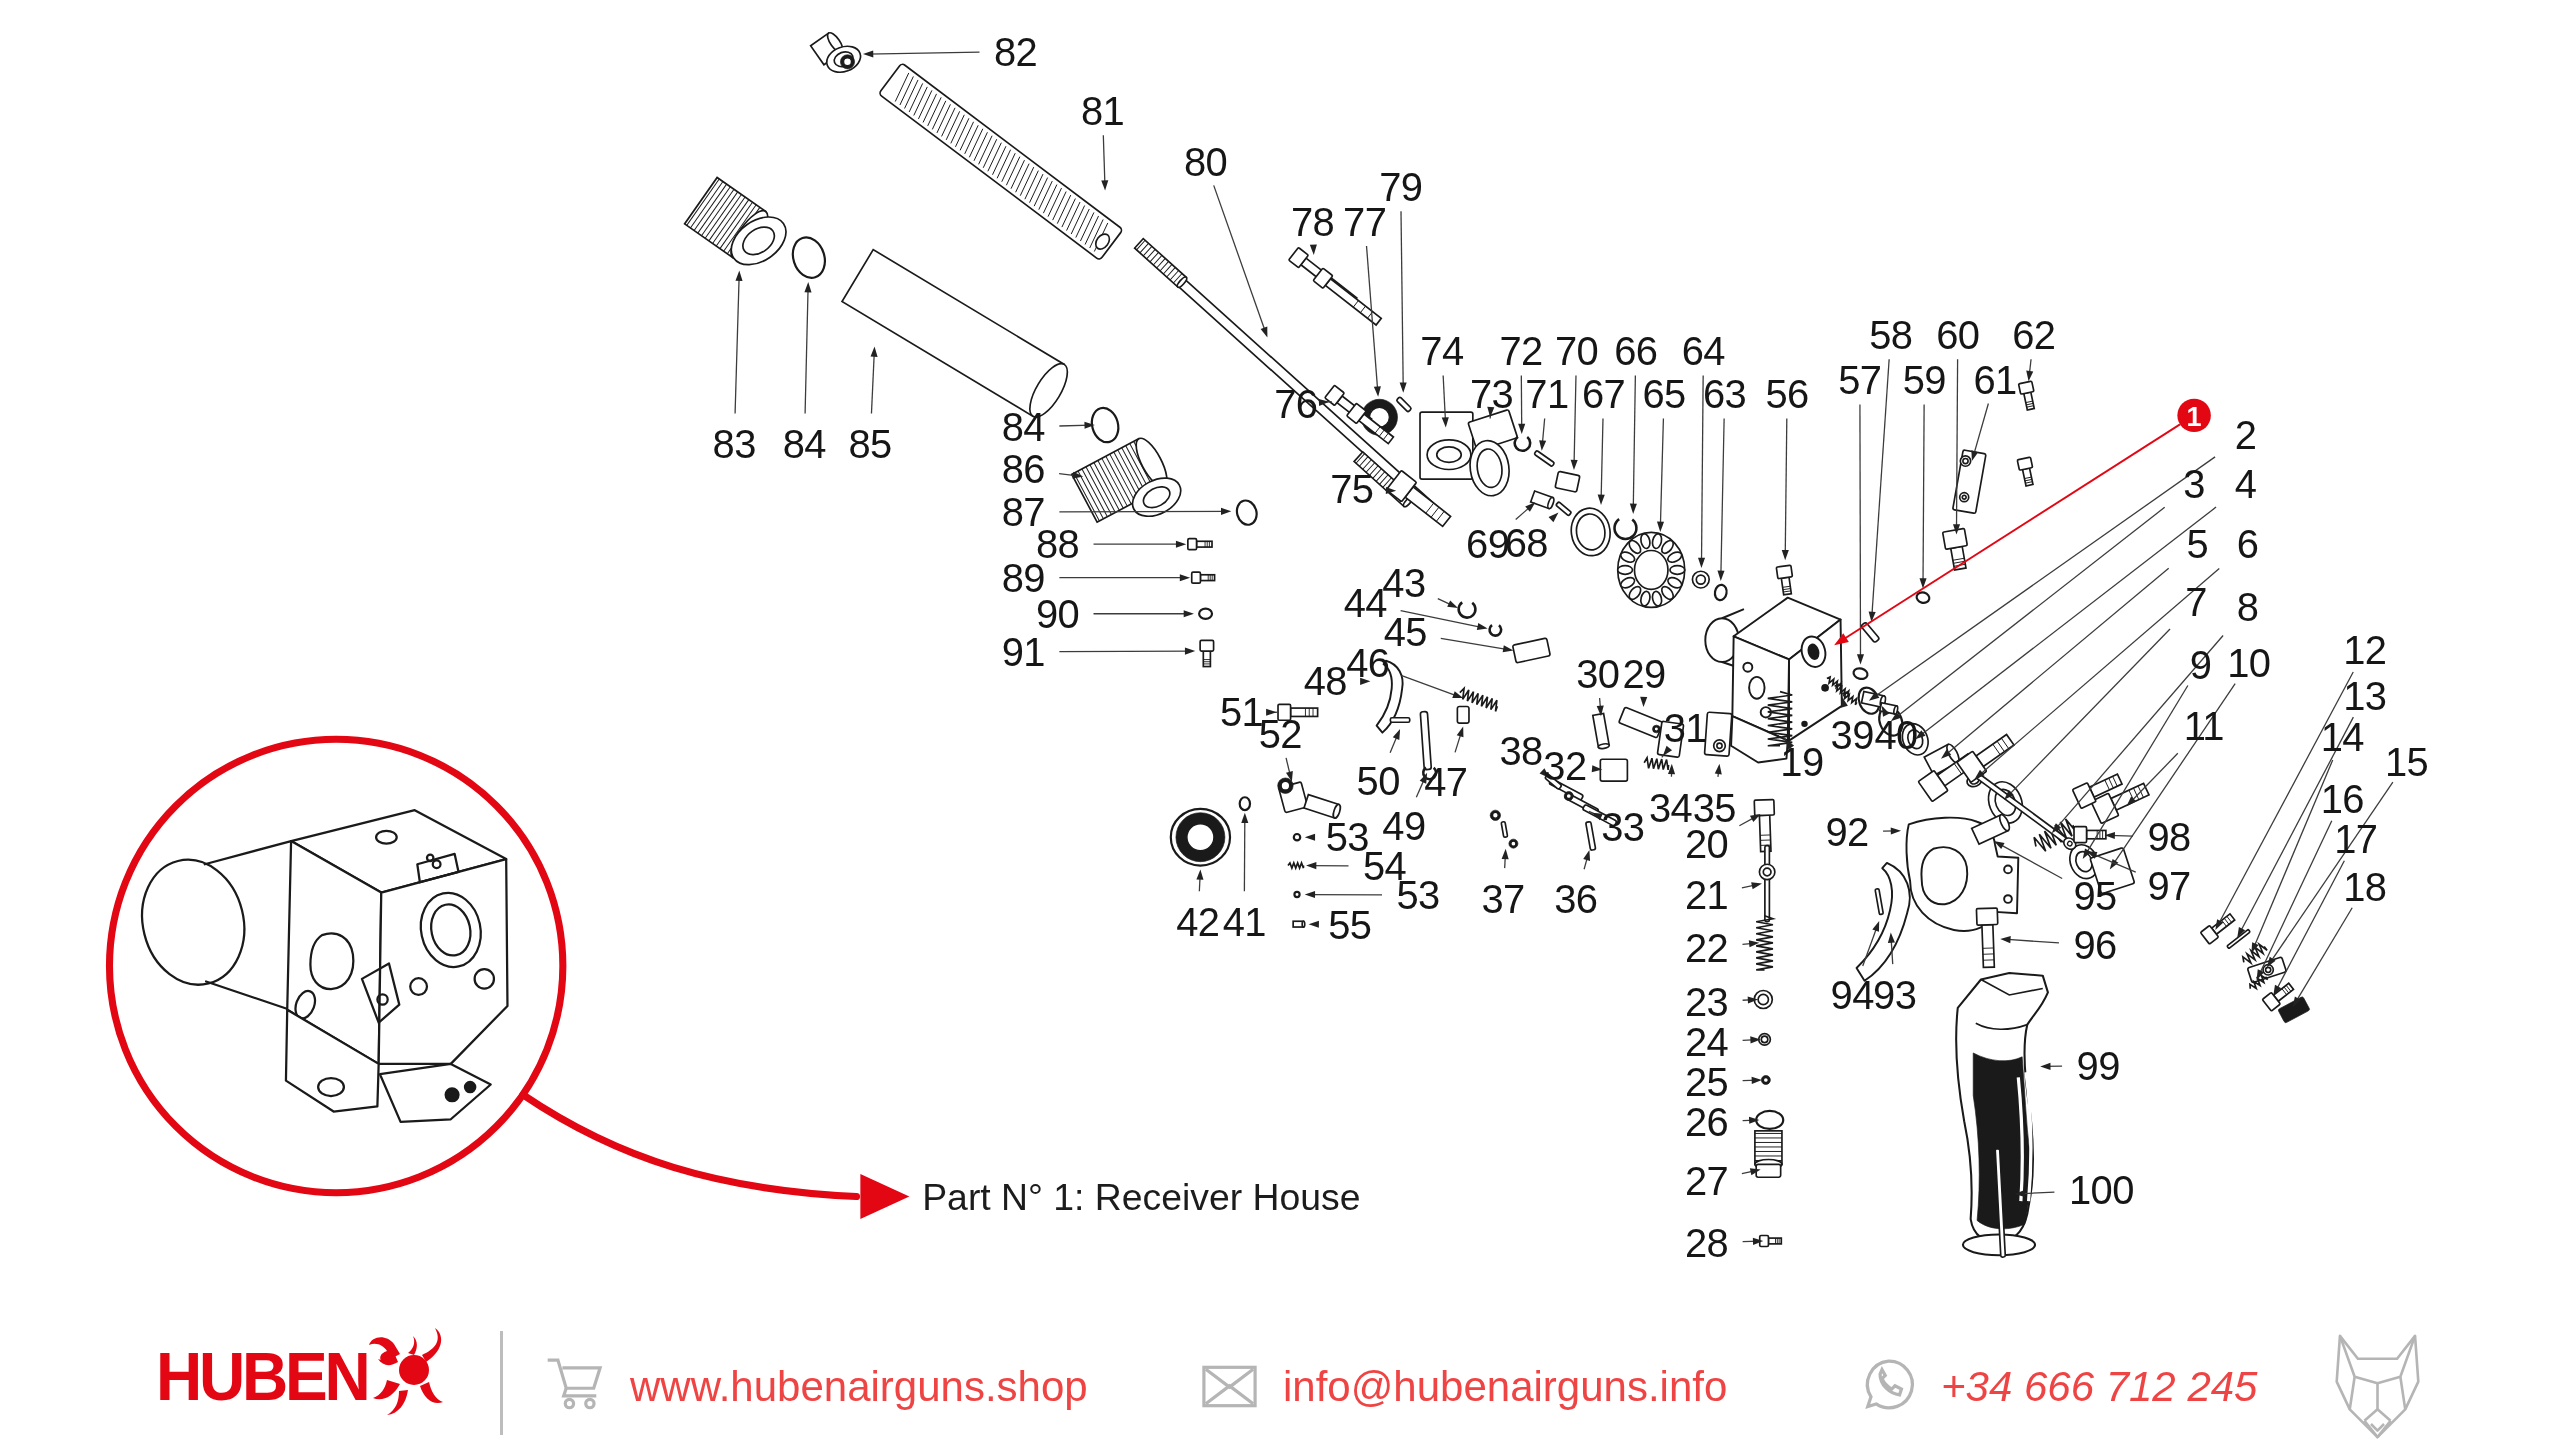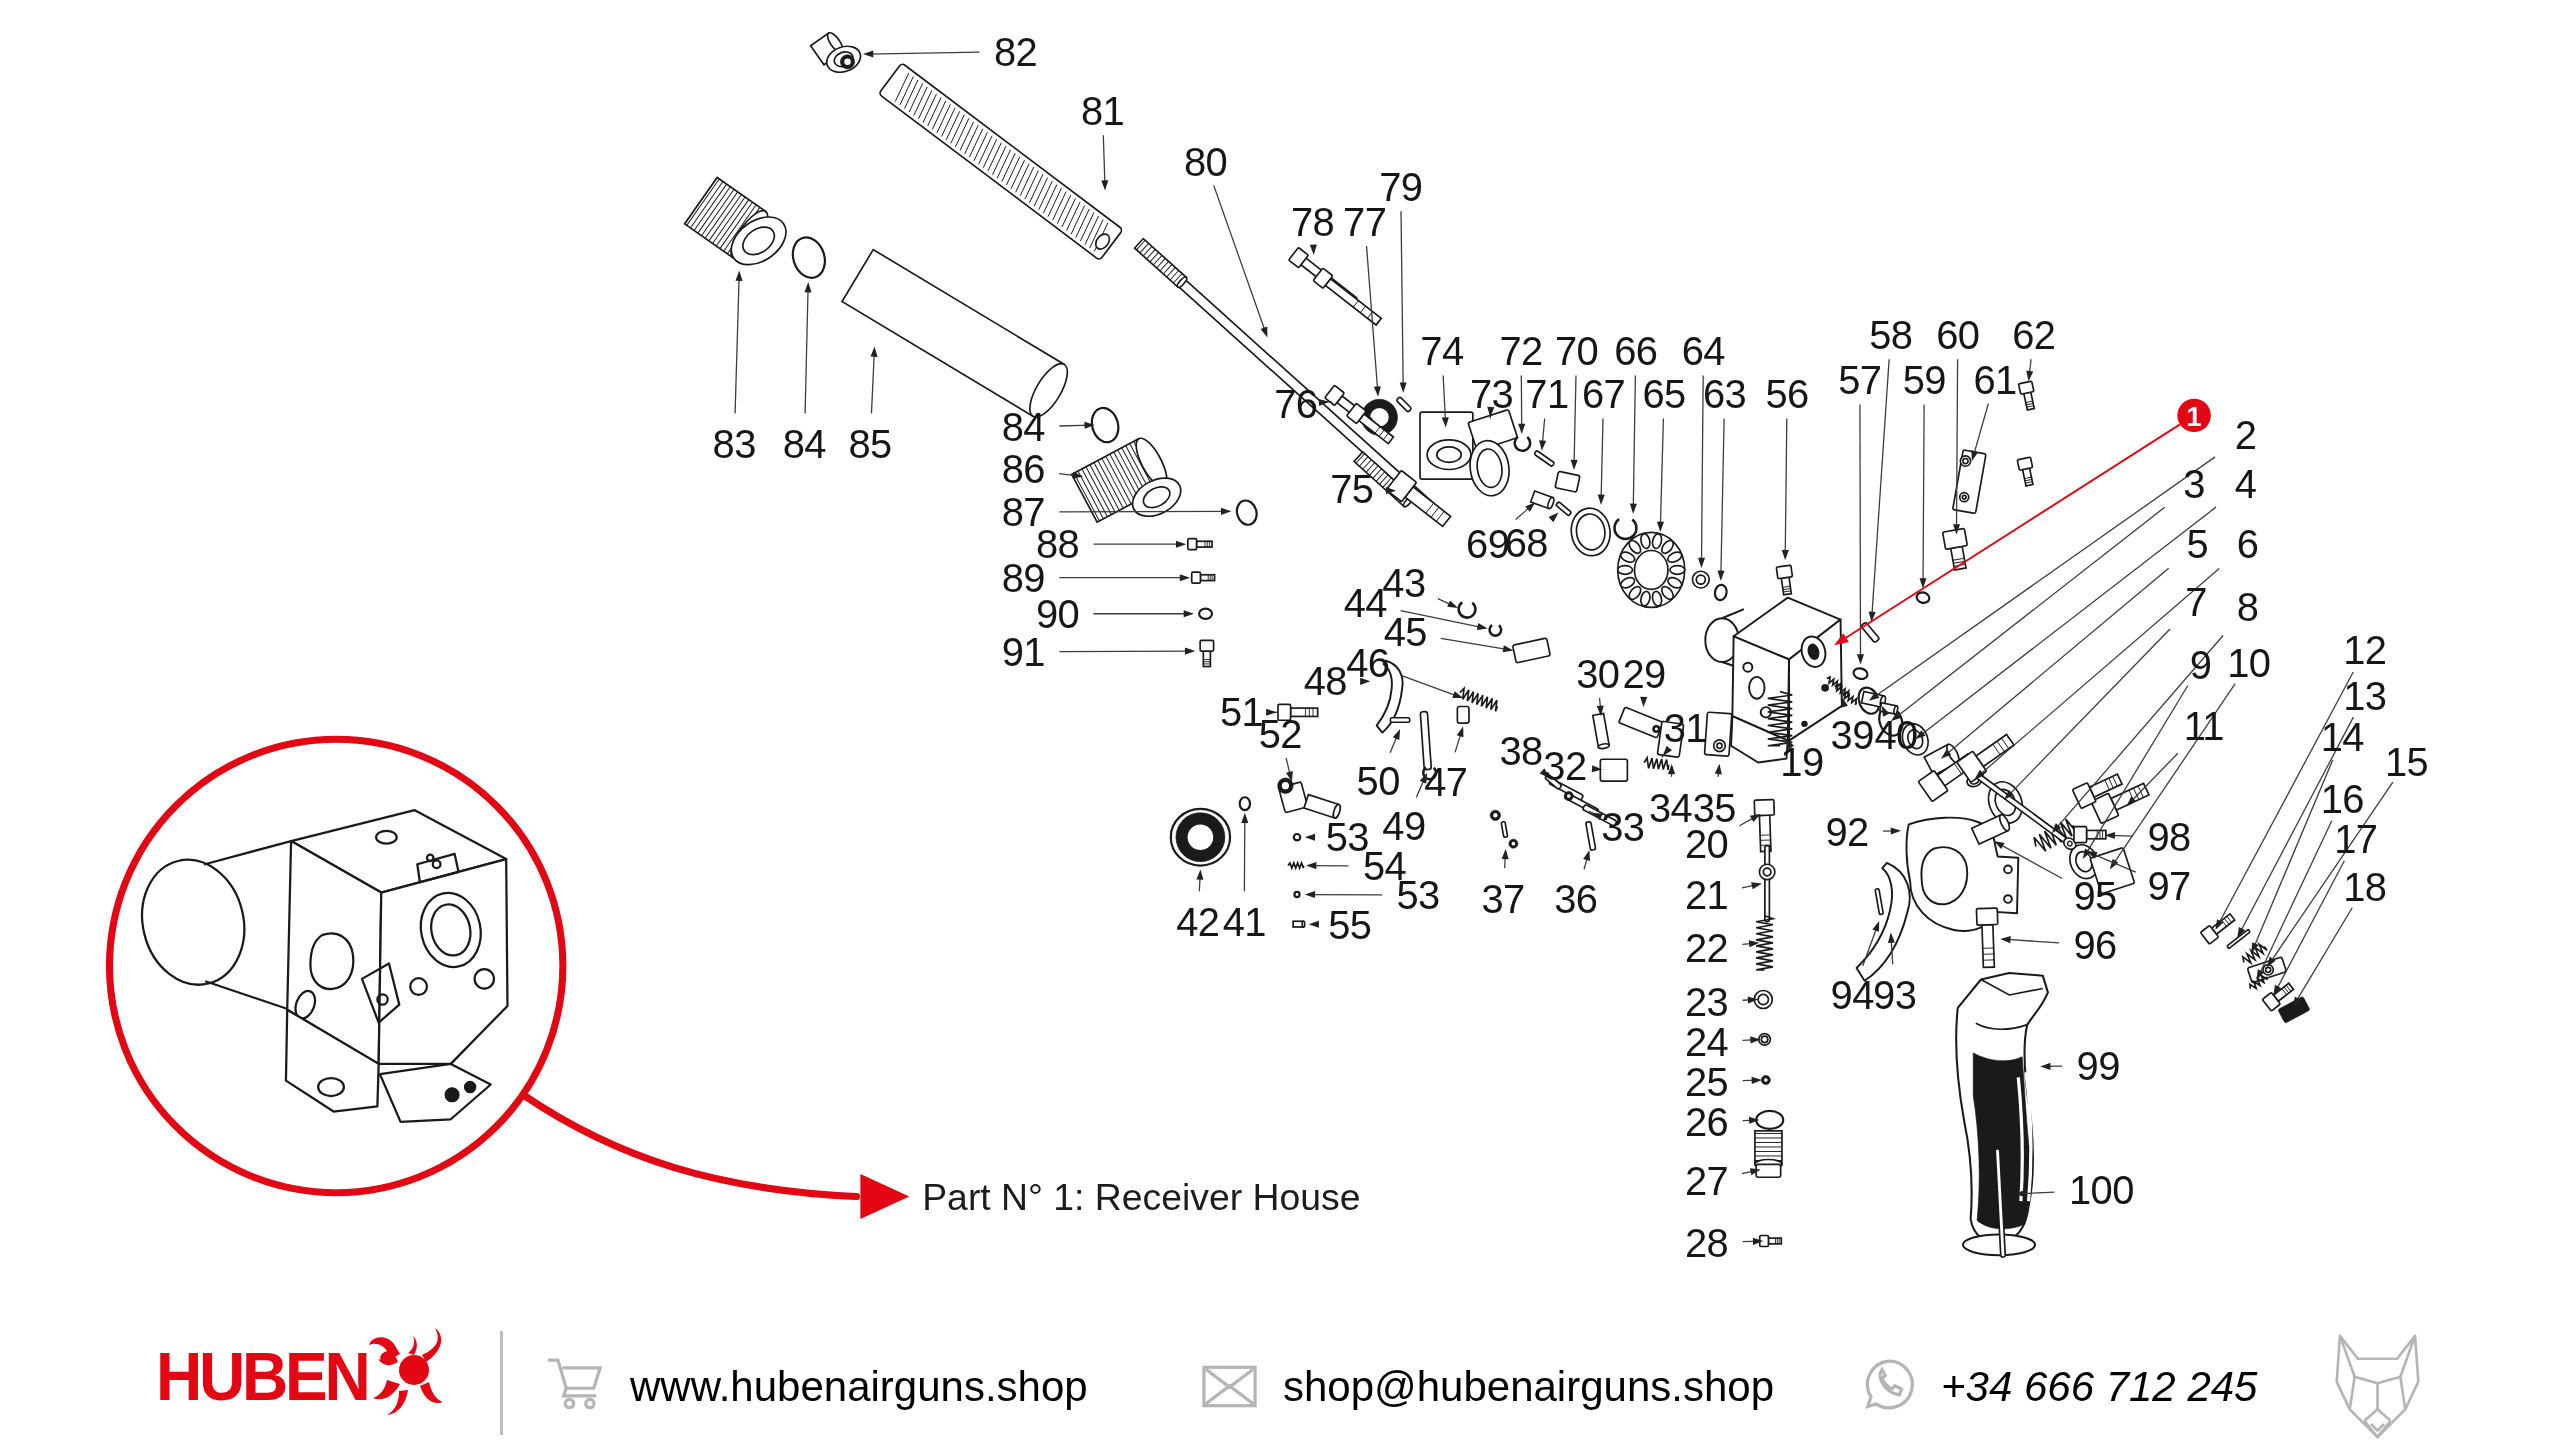--- a/index.html
+++ b/index.html
@@ -1,19 +1,19 @@
 <!DOCTYPE html>
 <html style="font-size:10.3px"><head>
 <meta charset="utf-8">
 <style>
   html,body{margin:0;padding:0;background:#ffffff;}
   #stage{position:relative;width:2576px;height:1449px;background:#ffffff;overflow:hidden;
          font-family:"Liberation Sans",sans-serif;}
   #diagram{position:absolute;left:0;top:0;}
-  .ft{position:absolute;color:#000000;font-size:42px;white-space:nowrap;letter-spacing:0px;}
+  .ft{position:absolute;color:#ef4444;font-size:42px;white-space:nowrap;letter-spacing:0px;}
   .brand-text{position:absolute;left:156px;top:1337px;color:#e30613;font-size:64px;font-weight:bold;
               letter-spacing:-3.2px;transform:scaleY(1.06);transform-origin:left top;}
   .divider{position:absolute;left:500px;top:1331px;width:3.2px;height:104px;background:#bdbdbd;}
   .icon{position:absolute;}
 </style>
 </head>
 <body>
 
 <div id="stage">
   <svg id="diagram" width="2576" height="1449" viewBox="0 0 4000 2250">
@@ -1080,21 +1080,21 @@
     </svg>
     <span class="ft" style="left:630px;top:1363px;">www.hubenairguns.shop</span>
 
     <svg class="icon" style="left:1202px;top:1365px;" width="55" height="43" viewBox="0 0 86 66">
       <g fill="none" stroke="#b5b5b5" stroke-width="5">
         <rect x="3" y="3" width="80" height="60"></rect>
         <path d="M6,6 L43,34 L80,6"></path>
         <path d="M6,60 L43,32 L80,60"></path>
       </g>
     </svg>
-    <span class="ft" style="left:1283px;top:1363px;">shop@hubenairguns.shop</span>
+    <span class="ft" style="left:1283px;top:1363px;">info@hubenairguns.info</span>
 
     <svg class="icon" style="left:1860px;top:1356px;" width="57" height="57" viewBox="0 0 88 88">
       <g fill="none" stroke="#b5b5b5" stroke-width="5">
         <path d="M44,8 a36,36 0 1 1 -19,66 L12,78 L17,63 A36,36 0 0 1 44,8 Z"></path>
         <path d="M31,28 C31,45 46,58 61,60 L64,51 L54,46 L49,51 C42,47 37,42 34,35 L39,30 L34,21 Z"></path>
       </g>
     </svg>
     <span class="ft" style="left:1941px;top:1363px;font-style:italic;">+34 666 712 245</span>
 
     <svg class="icon" style="left:2333px;top:1331px;" width="89" height="111" viewBox="0 0 108 136">

